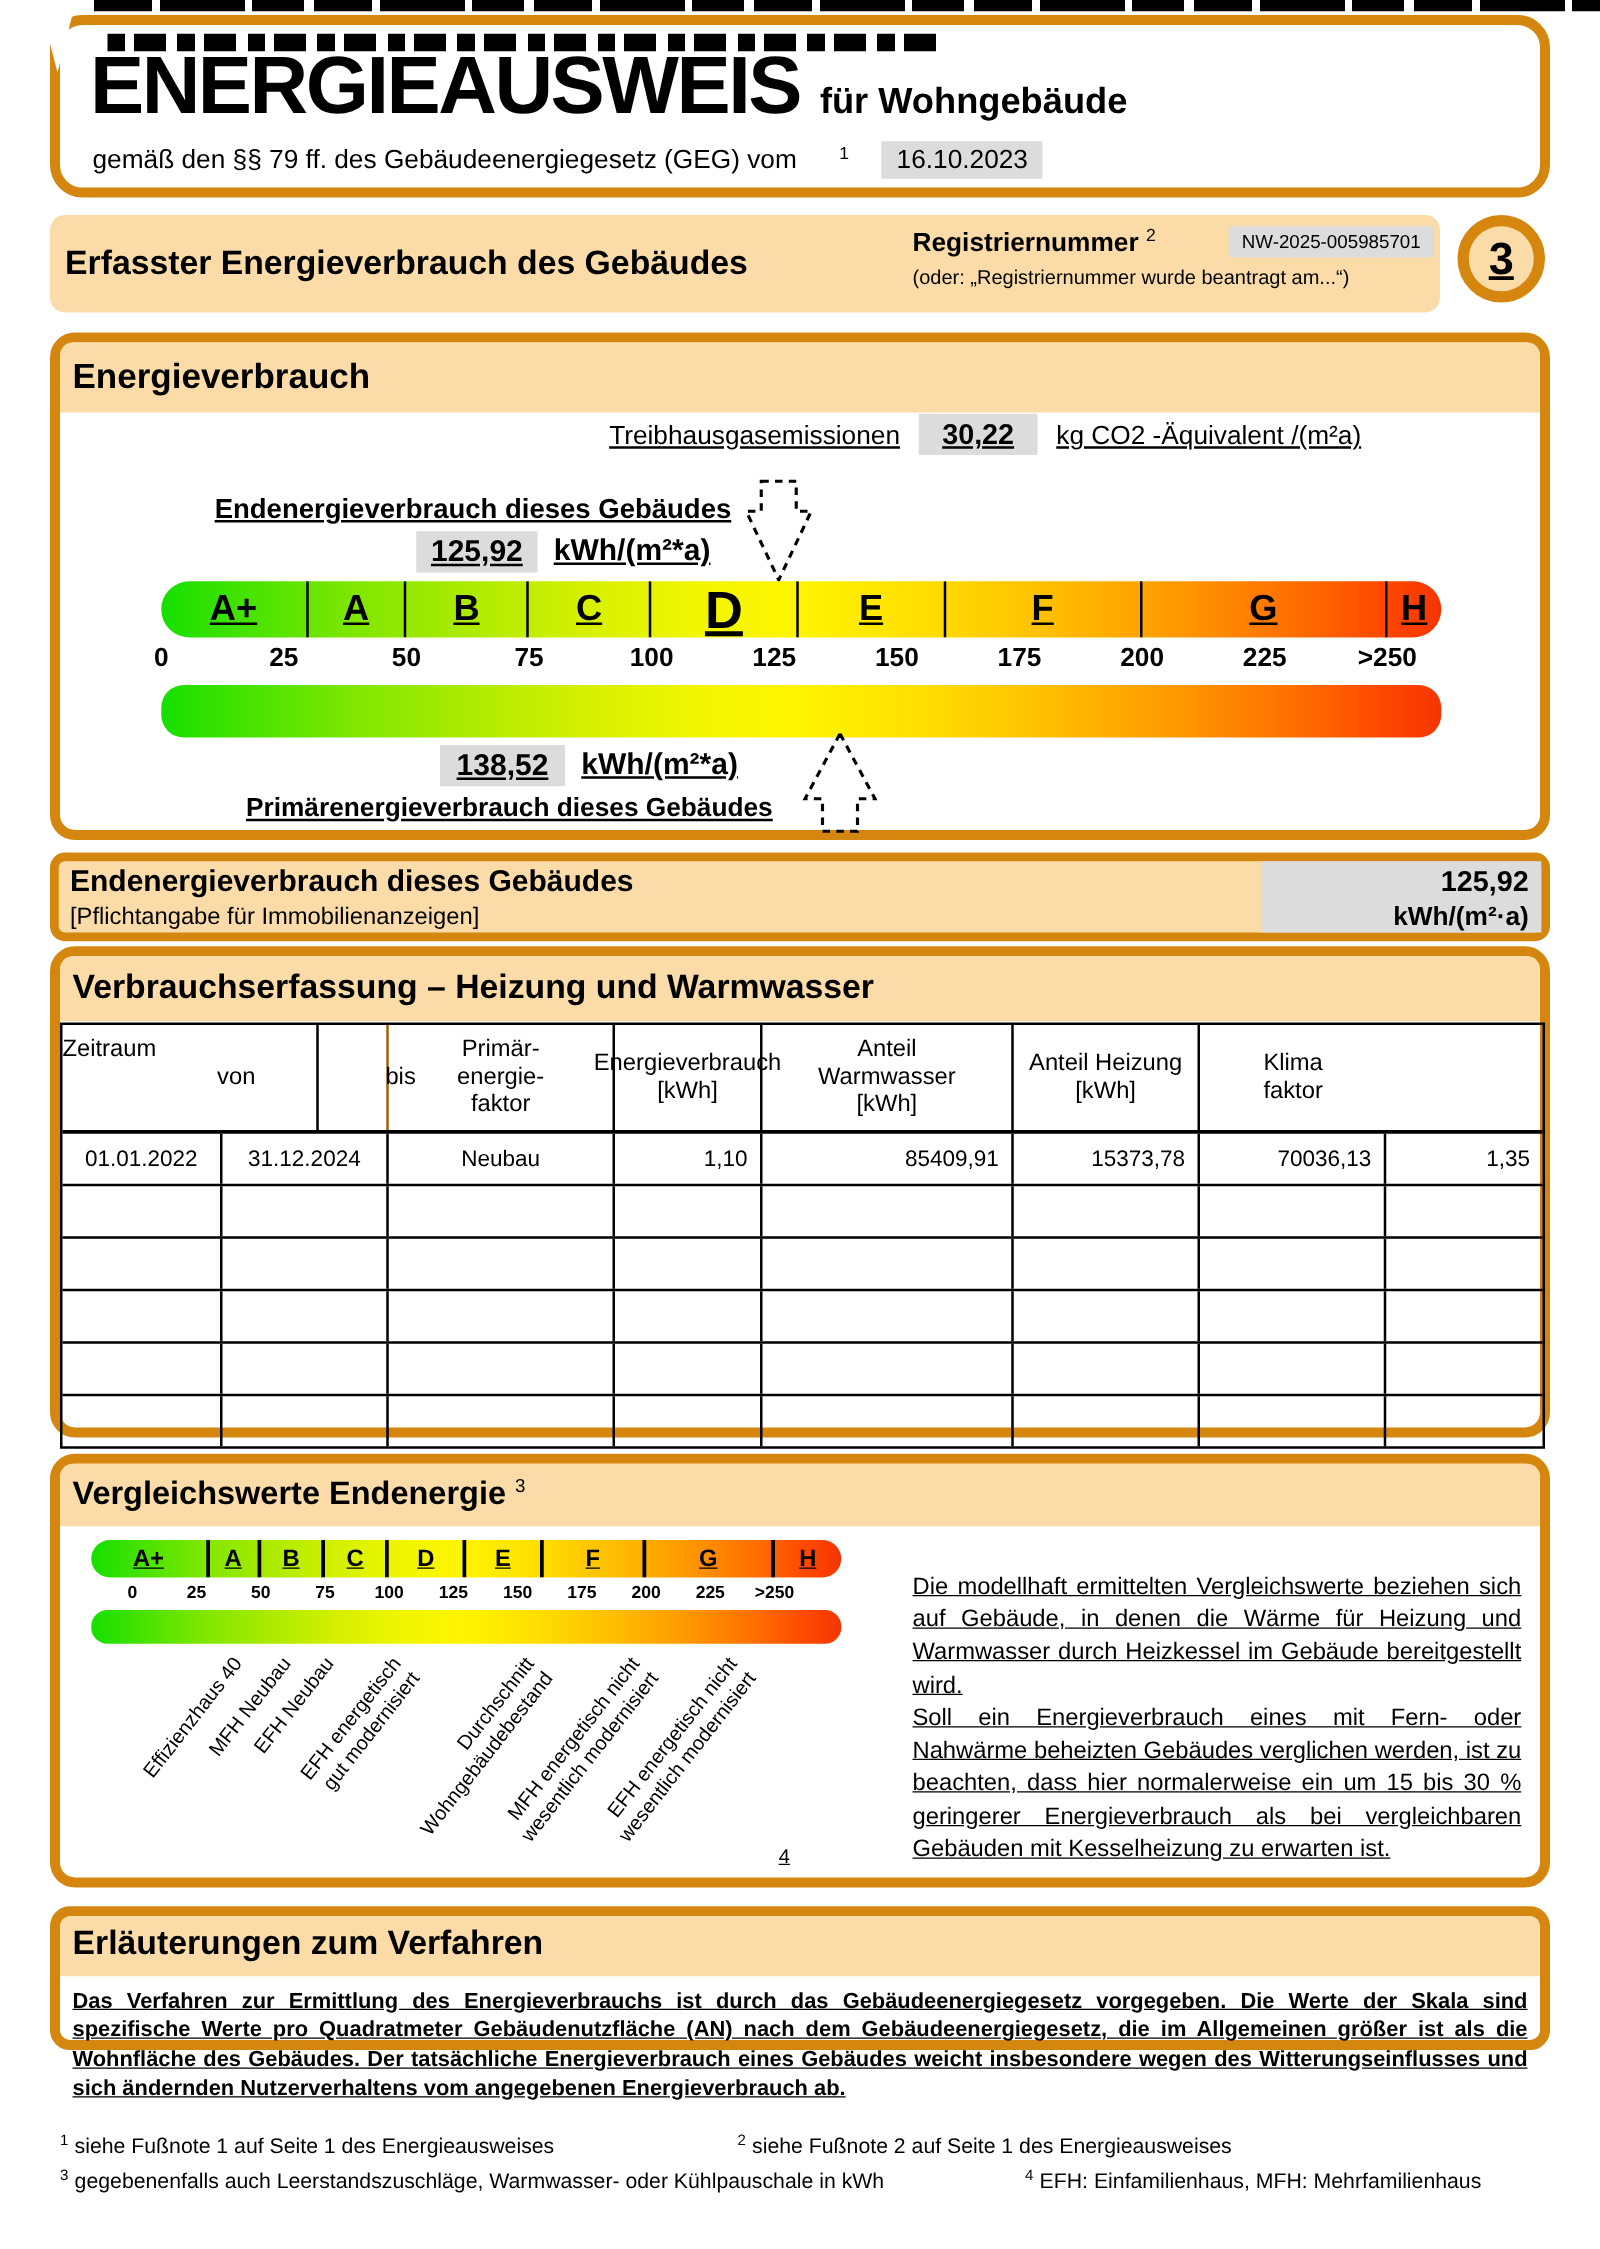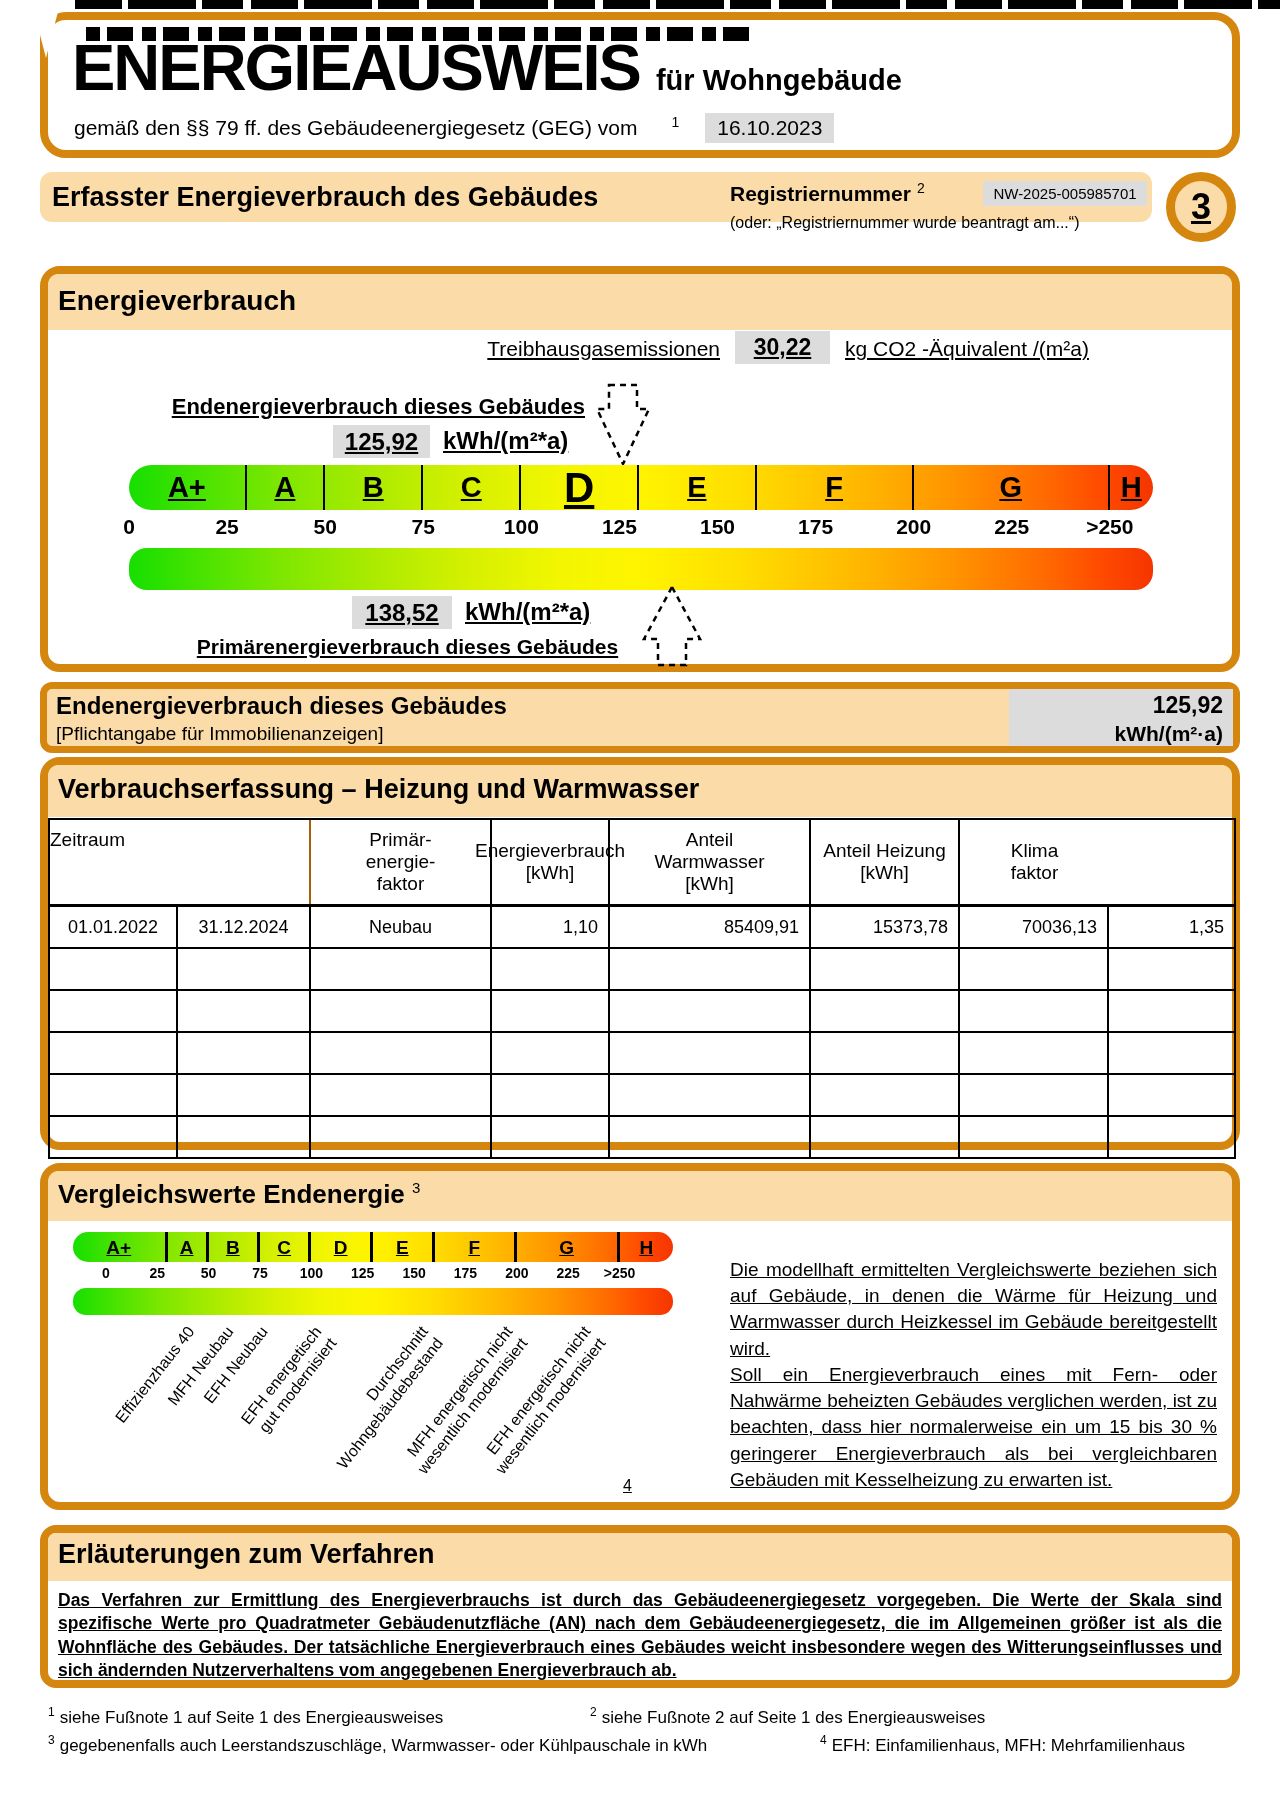--- a/index.html
+++ b/index.html
@@ -26,21 +26,21 @@
   .header-box{left:40px;top:12px;width:1200px;height:146px;background:#fff;
               border:8px solid var(--accent);border-radius:26px;box-sizing:border-box;}
   .title-row{position:absolute;left:24px;top:14px;display:flex;align-items:baseline;z-index:5;}
   .main-title{font-size:65px;font-weight:bold;letter-spacing:-2px;line-height:1.05;}
   .title-suffix{font-size:29px;font-weight:bold;margin-left:16px;}
   .law-row{position:absolute;left:26px;top:93px;display:flex;align-items:center;font-size:21px;z-index:5;}
   .law-fn{font-size:14px;vertical-align:super;margin-left:34px;position:relative;top:-6px;}
   .date-box{background:var(--graybox);padding:3px 12px;margin-left:26px;font-size:21px;}
 
   
-  .bar2{left:40px;top:172px;width:1112px;height:50px;background:var(--peach);border-radius:12px;}
+  .bar2{left:40px;top:172px;width:1112px;height:78px;background:var(--peach);border-radius:12px;}
   .bar2-title{position:absolute;left:12px;top:50%;transform:translateY(-50%);font-size:27px;font-weight:bold;}
   .reg-label{position:absolute;left:690px;top:8px;font-size:21px;font-weight:bold;}
   .reg-label sup{font-size:14px;font-weight:normal;margin-left:6px;}
   .reg-value{position:absolute;left:943px;top:9px;width:152px;background:var(--graybox);
              font-size:15px;padding:4px 6px;text-align:center;white-space:nowrap;}
   .reg-alt{position:absolute;left:690px;top:42px;font-size:16px;white-space:nowrap;}
   .page-badge{left:1166px;top:172px;width:70px;height:70px;border-radius:50%;box-sizing:border-box;
               border:9px solid var(--accent);background:var(--peach);display:flex;align-items:center;
               justify-content:center;font-size:36px;font-weight:bold;}
 
@@ -125,21 +125,21 @@
   #strip-small{left:25px;top:117px;width:600px;height:27px;background:var(--grad);border-radius:13px;}
   #cmp-labels{position:absolute;left:25px;top:152px;width:600px;height:0;}
   .rl{position:absolute;top:0;width:0;height:0;}
   .rl span{position:absolute;right:0;top:0;transform:rotate(-52deg);transform-origin:100% 0;
            white-space:pre;text-align:right;font-size:16px;line-height:1.18;}
   .cmp-fn4{left:575px;top:306px;font-size:16px;}
   .cmp-par{left:682px;top:86px;width:487px;font-size:19px;line-height:1.38;
            text-align:justify;white-space:pre-line;}
 
   
-  .exp-box{left:40px;top:1525px;width:1200px;height:163px;border-radius:16px;}
+  .exp-box{left:40px;top:1525px;width:1200px;height:115px;border-radius:16px;}
   .exp-head{height:48px;border-radius:8px 8px 0 0;}
   .exp-title{top:6px;font-size:27px;}
   .exp-par{left:10px;top:56px;width:1164px;font-size:17.5px;font-weight:bold;
            line-height:1.33;text-align:justify;}
 
   
   .fn{position:absolute;font-size:17px;white-space:nowrap;}
   .fn sup{font-size:12px;margin-right:5px;}
   .fn1{left:48px;top:1705px;}
   .fn2{left:590px;top:1705px;}
@@ -252,20 +252,24 @@
   </div>
 
   <div class="abs obox cons-box">
     <div class="ohead cons-head">
       <span class="otitle cons-title">Verbrauchserfassung – Heizung und Warmwasser</span>
     </div>
     <div class="ctable">
       <div class="thead">
         <div class="zg">
           <div class="zg-top">Zeitraum</div>
+          <div class="zg-bot">
+            <div>von</div>
+            <div>bis</div>
+          </div>
         </div>
         <div class="hcell">Primär-
 energie-
 faktor</div>
         <div class="hcell">Energieverbrauch
 [kWh]</div>
         <div class="hcell">Anteil
 Warmwasser
 [kWh]</div>
         <div class="hcell">Anteil Heizung

